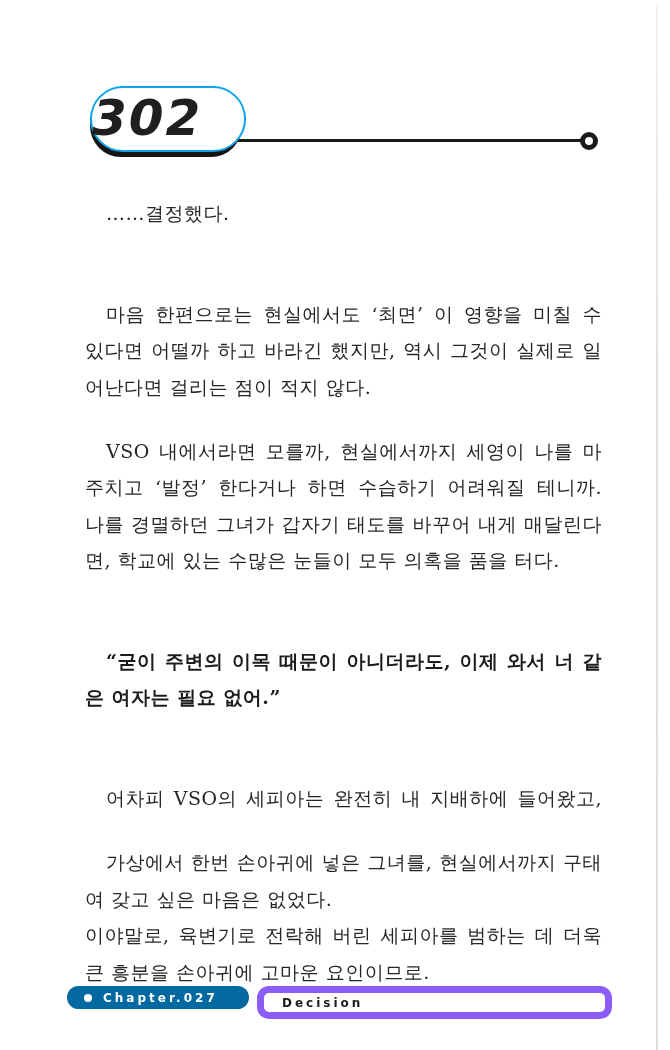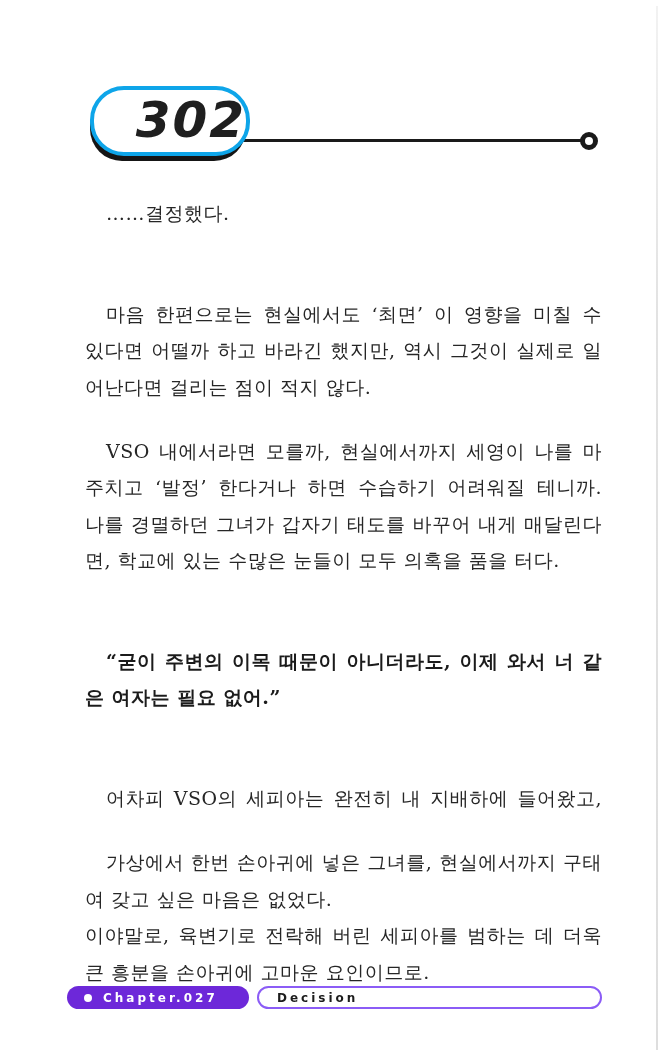--- a/index.html
+++ b/index.html
@@ -18,23 +18,23 @@
   .header-rule{
     position:absolute;left:230px;top:139px;width:352px;height:3px;
     background:#1a1a1a;border-radius:2px;
   }
   .rule-ring{
     position:absolute;left:580px;top:132px;width:8px;height:8px;
     background:#fff;border:5px solid #1a1a1a;border-radius:50%;
   }
   .page-badge{
     position:absolute;left:90px;top:86px;width:152px;height:62px;
-    background:#fff;border:4px solid #0ea5e9;border-radius:34px;
+    background:#fff;border:2px solid #0ea5e9;border-radius:34px;
     box-shadow:-2px 7px 0 -2px #151515;
-    display:flex;align-items:center;justify-content:flex-end;
+    display:flex;align-items:center;justify-content:flex-start;
   }
   .page-badge .num{
     font-family:"DejaVu Sans","Liberation Sans",sans-serif;
     font-weight:bold;font-style:italic;font-size:50px;line-height:1;
     letter-spacing:2px;color:#1f1f1f;transform:translatey(-1px);
   }
   
   .body-text{
     position:absolute;left:85px;top:167px;width:517px;
     font-size:19px;color:#262626;
@@ -43,35 +43,35 @@
     height:36.4px;line-height:36.4px;overflow:hidden;
     letter-spacing:0.5px;
   }
   .line.indent{padding-left:21px;margin-top:28px;}
   .line.fill{text-align:justify;text-align-last:justify;}
   .line.bold{font-weight:bold;color:#1b1b1b;}
   .line.blank{}
   
   .chapter-pill{
     position:absolute;left:67px;top:986px;width:182px;height:23px;
-    background:#6d28d9;border-radius:12px;
+    background:#0369a1;border-radius:12px;
     display:flex;align-items:center;
     font-family:"DejaVu Sans","Liberation Sans",sans-serif;
   }
   .chapter-dot{
     width:8px;height:8px;border-radius:50%;background:#fff;
     margin-left:17px;flex:0 0 auto;
   }
   .chapter-label{
     color:#ffffff;font-size:12px;font-weight:bold;letter-spacing:3px;
     margin-left:11px;white-space:nowrap;
   }
   .section-pill{
     position:absolute;left:257px;top:986px;width:341px;height:19px;
-    background:#ffffff;border:2px solid #8b5cf6;border-radius:12px;
+    background:#ffffff;border:7px solid #8b5cf6;border-radius:12px;
     display:flex;align-items:center;
     font-family:"DejaVu Sans","Liberation Sans",sans-serif;
   }
   .section-label{
     color:#1c1c1c;font-size:12px;font-weight:bold;letter-spacing:3px;
     margin-left:18px;white-space:nowrap;
   }
 </style>
 </head>
 <body>

